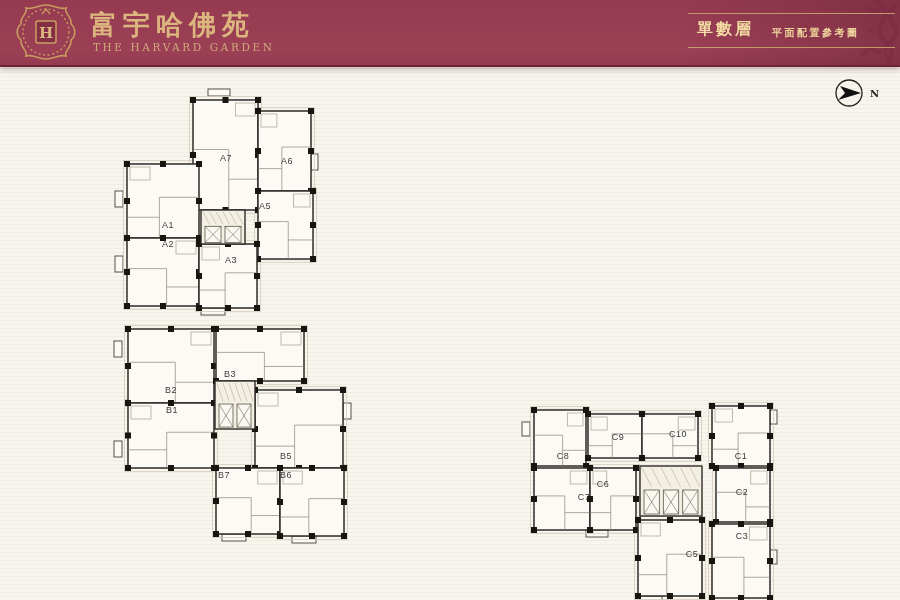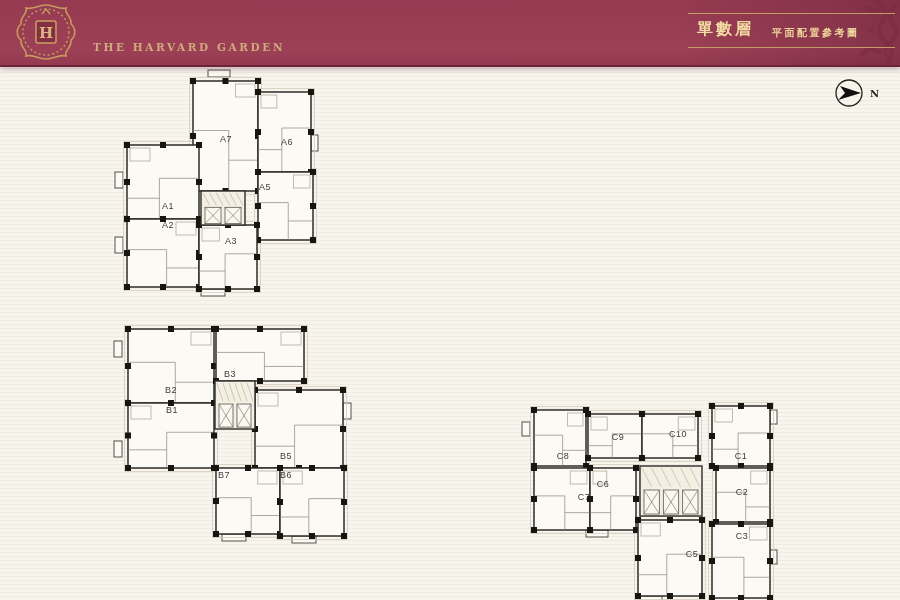--- a/index.html
+++ b/index.html
@@ -28,21 +28,21 @@
   }
   .logo-svg{position:absolute;left:16px;top:2px;}
   .title-zh{
     position:absolute;left:90px;top:7px;
     font-family:"DejaVu Serif","Liberation Serif",serif;
     font-size:27px;font-weight:bold;color:#dcb67f;letter-spacing:6px;white-space:nowrap;
   }
   .title-en{
     position:absolute;left:93px;top:41px;
     font-family:"DejaVu Serif","Liberation Serif",serif;
-    font-size:10.5px;font-weight:bold;color:#d0a97b;letter-spacing:2.6px;white-space:nowrap;
+    font-size:10.5px;font-weight:normal;color:#d0a97b;letter-spacing:2.6px;white-space:nowrap;
   }
   .rule{position:absolute;height:1px;background:#c59a6a;left:688px;width:207px;}
   .rule-top{top:13px;}
   .rule-bottom{top:47px;}
   .floor-label{
     position:absolute;left:697px;top:19px;
     font-family:"DejaVu Serif","Liberation Serif",serif;
     font-size:16px;font-weight:bold;color:#f4dda4;letter-spacing:3px;white-space:nowrap;
   }
   .plan-subtitle{
@@ -80,20 +80,21 @@
   <svg class="logo-svg" width="60" height="60" viewBox="0 0 60 60">
     <path d="M30,3 C38,3 44,8 50,6 C48,12 56,14 55,22 C60,26 60,34 55,38 C56,46 48,48 50,54
              C44,52 38,57 30,57 C22,57 16,52 10,54 C12,48 4,46 5,38 C0,34 0,26 5,22
              C4,14 12,12 10,6 C16,8 22,3 30,3 Z" fill="none" stroke="#c79a5e" stroke-width="1.6"></path>
     <circle cx="30" cy="30" r="23" fill="none" stroke="#c79a5e" stroke-width="1.4" stroke-dasharray="2 2.6"></circle>
     <path d="M26,12 L30,7 L34,12" fill="none" stroke="#c79a5e" stroke-width="1.4"></path>
     <rect x="20" y="19" width="20" height="22" rx="2" fill="#842f45" stroke="#caa05f" stroke-width="1.5"></rect>
     <text x="30" y="36" text-anchor="middle" font-family="DejaVu Serif, Liberation Serif, serif" font-size="15" font-weight="bold" fill="#dcb67f">H</text>
   </svg>
 
+  <div class="title-zh">富宇哈佛苑</div>
   <div class="title-en">THE HARVARD GARDEN</div>
 
   <div class="header-right-shade"></div>
 
   <svg class="damask" width="150" height="65" viewBox="0 0 150 65">
     <g fill="none" stroke="#7b2c42" stroke-width="4.5" stroke-linecap="round" opacity=".8">
       <path d="M128,2 q12,8 4,20 q-7,11 4,20 q10,8 2,20"></path>
       <path d="M145,6 q-10,8 -2,18 q7,10 -3,18 q-9,8 0,18"></path>
       <path d="M112,54 q8,-8 18,-2"></path>
       <path d="M116,8 q9,6 16,-1"></path>
@@ -111,21 +112,21 @@
 </div>
 
 <div class="plan-canvas">
 
   <svg class="compass" width="56" height="36" viewBox="0 0 56 36">
     <circle cx="17" cy="17" r="13" fill="none" stroke="#25221d" stroke-width="1.3"></circle>
     <polygon points="6,24 29,17 8,10 13,17" fill="#111"></polygon>
     <text x="38" y="21" font-family="DejaVu Serif, Liberation Serif, serif" font-size="10" font-weight="bold" fill="#25221d">N</text>
   </svg>
 
-  <div class="cluster" style="left: 113px; top: 0; text-decoration: underline;">
+  <div class="cluster" style="left: 113px; top: 19px; text-decoration: underline;">
     <svg width="215" height="248" viewBox="-10 -10 215 248">
         <rect x="-8" y="95" width="8" height="16" class="balcony"></rect>
         <rect x="-8" y="160" width="8" height="16" class="balcony"></rect>
         <rect x="85" y="-7" width="22" height="7" class="balcony"></rect>
         <rect x="188" y="58" width="7" height="16" class="balcony"></rect>
         <rect x="78" y="212" width="24" height="7" class="balcony"></rect>
         <rect x="66.5" y="0.5" width="72" height="117" class="eave"></rect>
         <rect x="131.5" y="11.5" width="60" height="87" class="eave"></rect>
         <rect x="131.5" y="91.5" width="62" height="75" class="eave"></rect>
         <rect x="0.5" y="64.5" width="79" height="81" class="eave"></rect>

